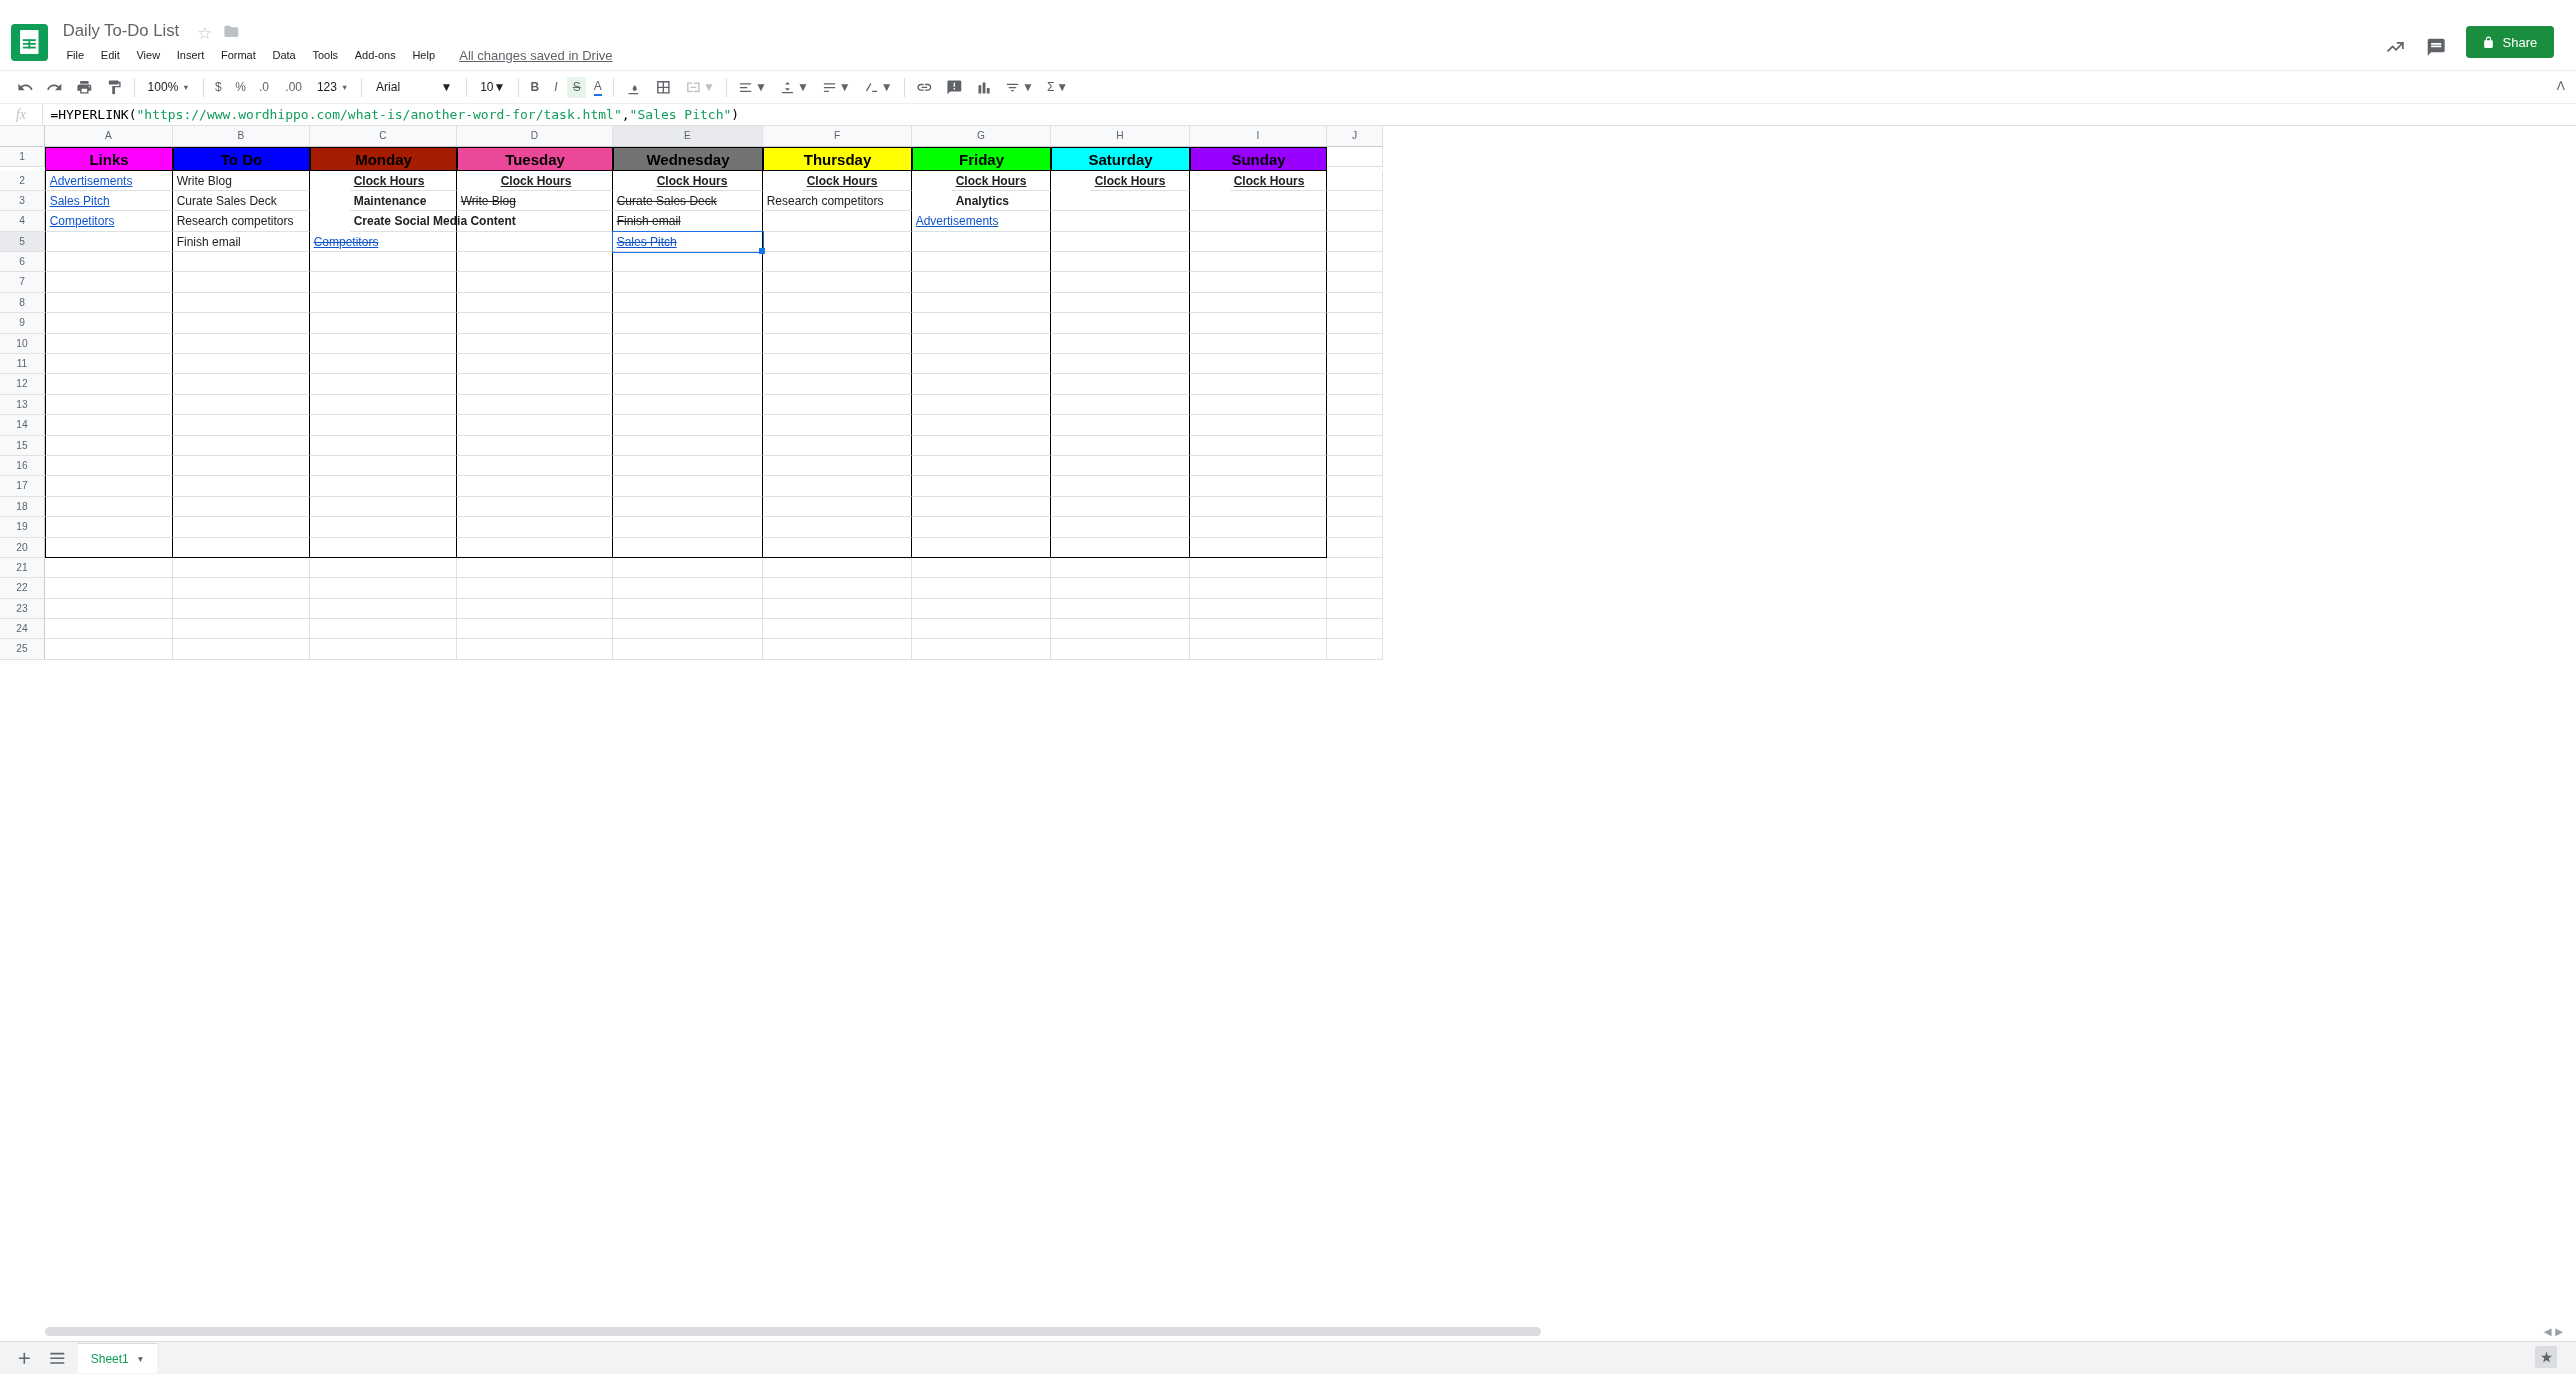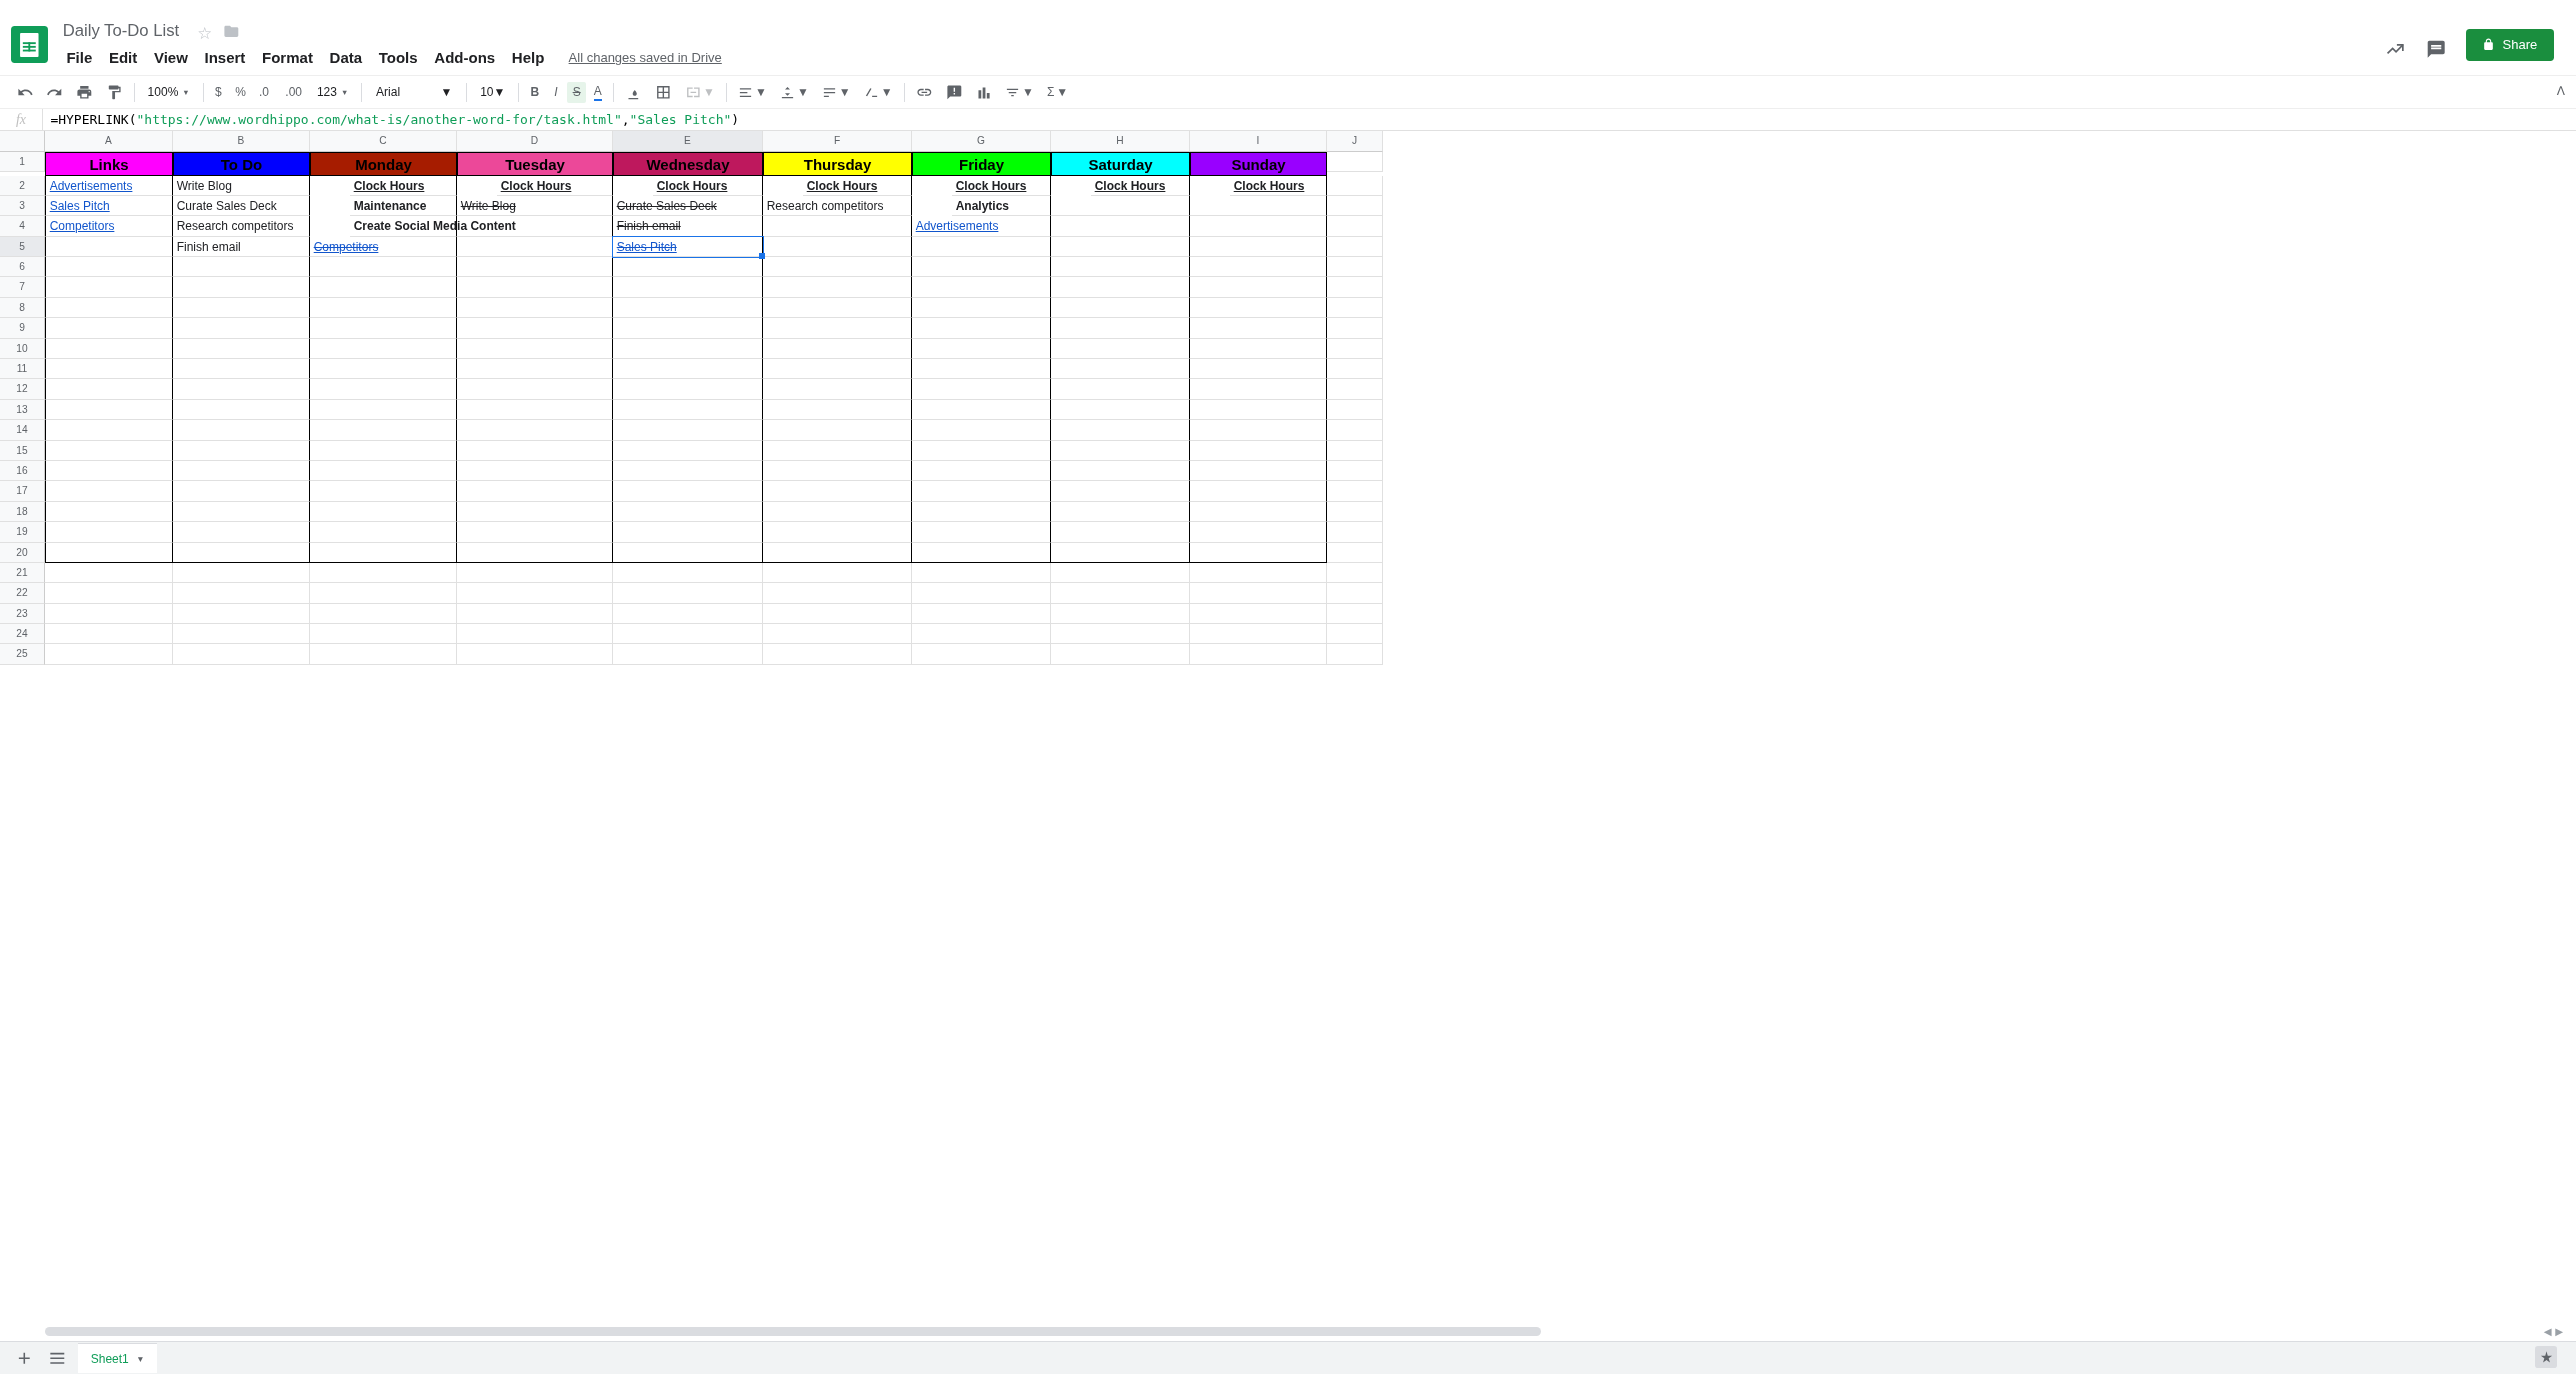--- a/index.html
+++ b/index.html
@@ -5,21 +5,21 @@
   * { box-sizing: border-box; }
   html, body { margin:0; padding:0; font-family: Arial, sans-serif; font-size:12px; color:#202124; background:#fff; height:100%; overflow:hidden;}
   .header { display:flex; align-items:center; padding:7.4px 11px 0 11px;margin-top:12px; }
   .logo { width:37px; height:37px; background:#0f9d58; border-radius:3.7px; display:flex; align-items:center; justify-content:center; margin-right:11px; flex:none;}
   .logo svg { fill:#fff;}
   .title-area{flex:1;}
   .doc-title{font-size:16.7px;color:#5f6368;padding:1.9px 3.7px;display:inline-block;}
   .title-icons{display:inline-flex;gap:11px;margin-left:11px;vertical-align:middle;}
   .title-icons span{color:#bdc1c6;font-size:16.7px;}
   .menus{display:flex;gap:1.9px;margin-top:1.9px;align-items:center;}
-  .menus .m{padding:3.7px 7.4px;border-radius:3.7px;cursor:pointer;font-size:15px;font-weight:bold;}
+  .menus .m{padding:3.7px 7.4px;border-radius:3.7px;cursor:pointer;font-size:11px;}
   .saved{color:#5f6368;text-decoration:underline;margin-left:15px;font-size:13px;}
   .right-header{display:flex;align-items:flex-end;gap:18.6px;padding-right:11px;}
   .right-header .hicon{width:22px;height:22px;color:#5f6368;display:flex;align-items:center;justify-content:center;}
   .share-btn{background:#1a8e3e;color:#fff;border:none;border-radius:3.7px;padding:8.4px 16.7px;font-size:13px;font-weight:500;display:flex;align-items:center;gap:7.4px;cursor:pointer;}
   .toolbar{border-top:0.9px solid #eee;border-bottom:0.9px solid #eee;padding:3.7px 11px;display:flex;align-items:center;gap:1.9px;margin-top:5.6px;position:relative;}
   .tb{padding:3.7px 5.6px;border-radius:1.9px;color:#5f6368;cursor:pointer;min-width:18.6px;text-align:center;display:flex;align-items:center;justify-content:center;}
   .tb.active{background:#e6f4ea;}
   .sep{width:0.9px;height:18.6px;background:#dadce0;margin:0 3.7px;}
   .dd{display:flex;align-items:center;gap:4px;padding:3.7px 7.4px;}
   .dd .arr{font-size:7.4px;color:#5f6368;}
@@ -261,21 +261,21 @@
       <div class="ch">F</div>
       <div class="ch">G</div>
       <div class="ch">H</div>
       <div class="ch">I</div>
       <div class="ch">J</div>
       <div class="rh">1</div>
       <div class="cell hdr" style="background: rgb(255, 0, 255); color: rgb(0, 0, 0); border-left: 1.9px solid rgb(0, 0, 0);">Links</div>
       <div class="cell hdr" style="background: rgb(0, 0, 255); color: rgb(0, 0, 0);">To Do</div>
       <div class="cell hdr" style="background: rgb(166, 28, 0); color: rgb(0, 0, 0);">Monday</div>
       <div class="cell hdr" style="background: #ec4899; color: rgb(0, 0, 0);">Tuesday</div>
-      <div class="cell hdr" style="background: #be185d; color: rgb(0, 0, 0);">Wednesday</div>
+      <div class="cell hdr" style="background: #737373; color: rgb(0, 0, 0);">Wednesday</div>
       <div class="cell hdr" style="background: rgb(255, 255, 0); color: rgb(0, 0, 0);">Thursday</div>
       <div class="cell hdr" style="background: rgb(0, 255, 0); color: rgb(0, 0, 0);">Friday</div>
       <div class="cell hdr" style="background: rgb(0, 255, 255); color: rgb(0, 0, 0);">Saturday</div>
       <div class="cell hdr" style="background: rgb(153, 0, 255); color: rgb(0, 0, 0); border-right: 1.9px solid rgb(0, 0, 0);">Sunday</div>
       <div class="cell"></div>
       <div class="rh">2</div>
       <div class="cell lk" style="border-left: 1.9px solid rgb(0, 0, 0); border-right: 0.9px solid rgb(0, 0, 0);">Advertisements</div>
       <div class="cell" style="border-right: 0.9px solid rgb(0, 0, 0);">Write Blog</div>
       <div class="cell bold ul" style="border-right: 0.9px solid rgb(0, 0, 0);">Clock Hours</div>
       <div class="cell bold ul" style="border-right: 0.9px solid rgb(0, 0, 0);">Clock Hours</div>

